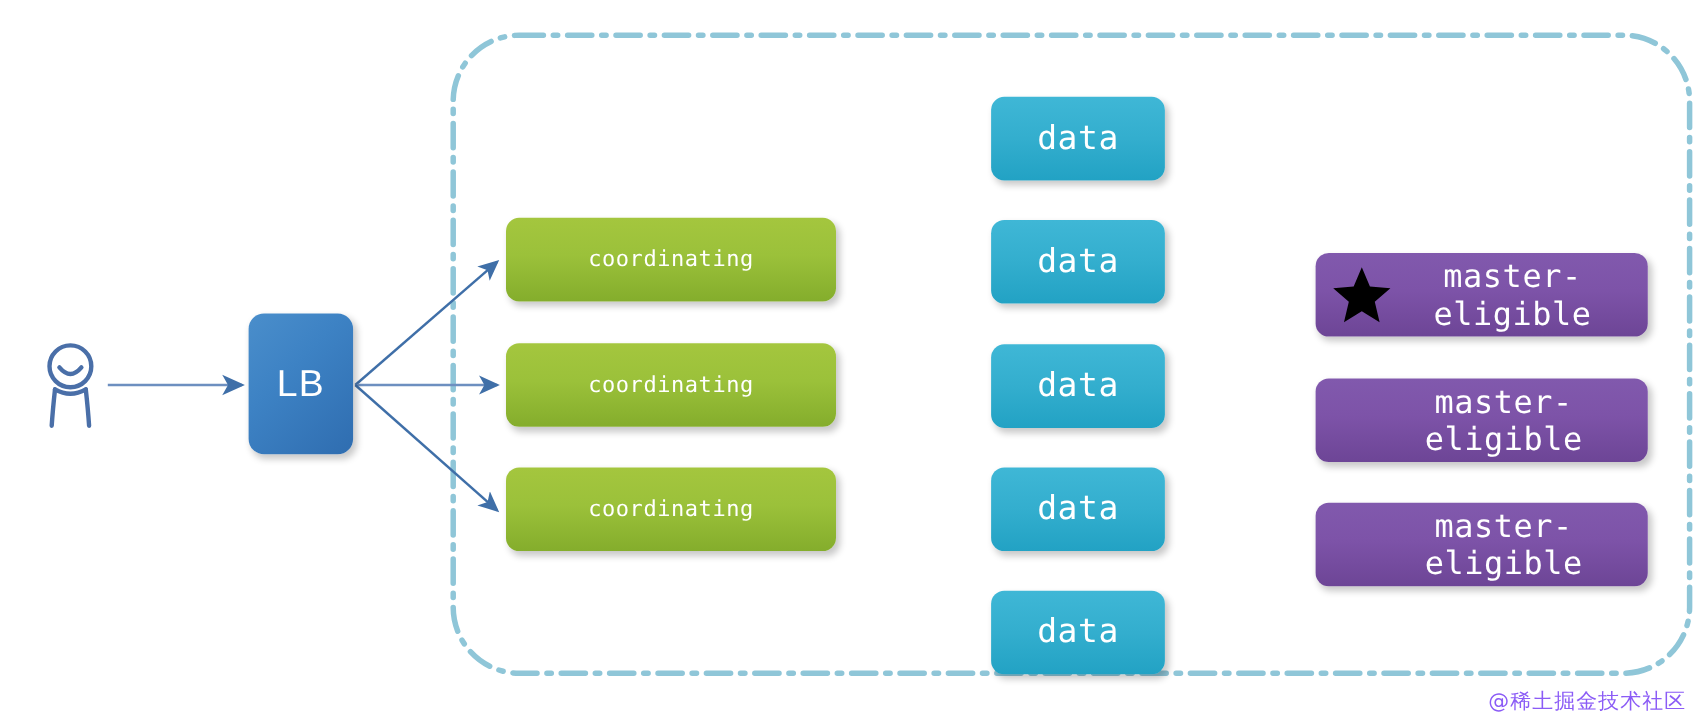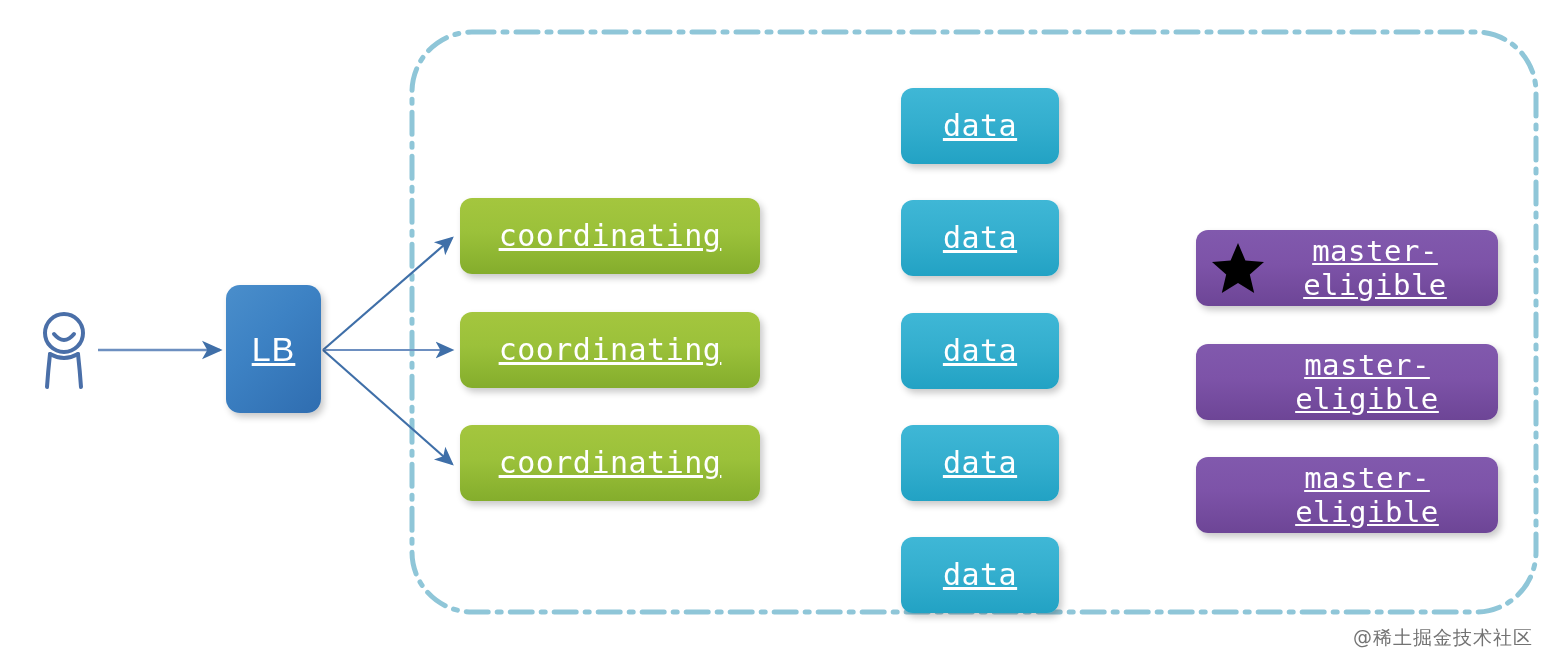--- a/index.html
+++ b/index.html
@@ -46,21 +46,21 @@
     border-radius: 14px;
     background: linear-gradient(135deg, #4a8ecb 0%, #3d82c4 40%, #2f6db0 100%);
     font-family: "Liberation Sans", sans-serif;
     font-size: 34px;
     letter-spacing: 1px;
     text-align: center;
   }
 
   .node-coordinating {
     background: linear-gradient(to bottom, #a4c63e 0%, #9bc13a 45%, #84ad2c 100%);
-    font-size: 30px;
+    font-size: 20px;
   }
 
   .node-data {
     background: linear-gradient(to bottom, #3fb7d6 0%, #33aece 50%, #22a2c4 100%);
     font-size: 30px;
   }
 
   .node-master {
     background: linear-gradient(to bottom, #8159ad 0%, #7d53a8 45%, #6d4596 100%);
     font-size: 29px;
@@ -76,21 +76,20 @@
     left: 14px;
     top: 50%;
     transform: translateY(-50%);
     width: 56px;
     height: 56px;
   }
 
   .node-label {
     white-space: pre-line;
     display: block;
-    text-decoration: underline;
   }
 
   
   .user-actor {
     position: absolute;
     left: 34px;
     top: 308px;
     width: 66px;
     height: 82px;
   }
@@ -105,21 +104,21 @@
     pointer-events: none;
   }
 
   
   .watermark {
     position: absolute;
     right: 14px;
     bottom: 8px;
     font-family: "DejaVu Sans", sans-serif;
     font-size: 19px;
-    color: #737373;
+    color: #8b5cf6;
     letter-spacing: 1px;
     white-space: nowrap;
   }
 </style>
 </head>
 <body>
 
 <div id="canvas">
 
   <svg class="cluster-boundary-svg" viewBox="0 0 1140 596">

